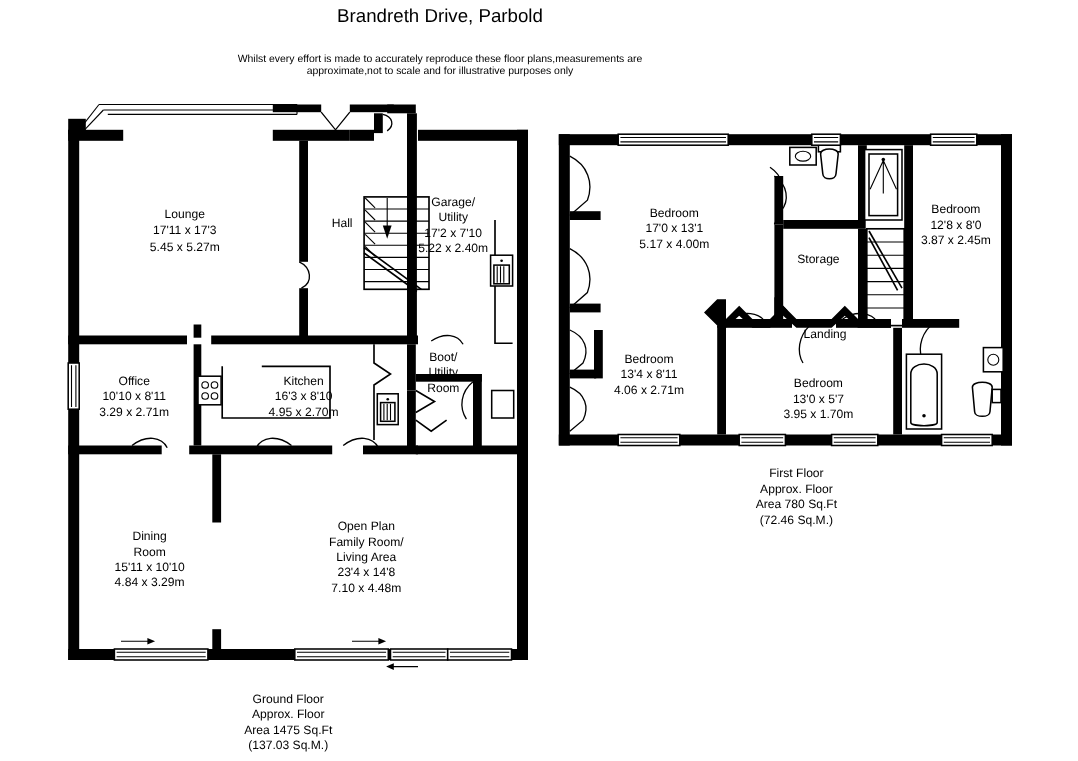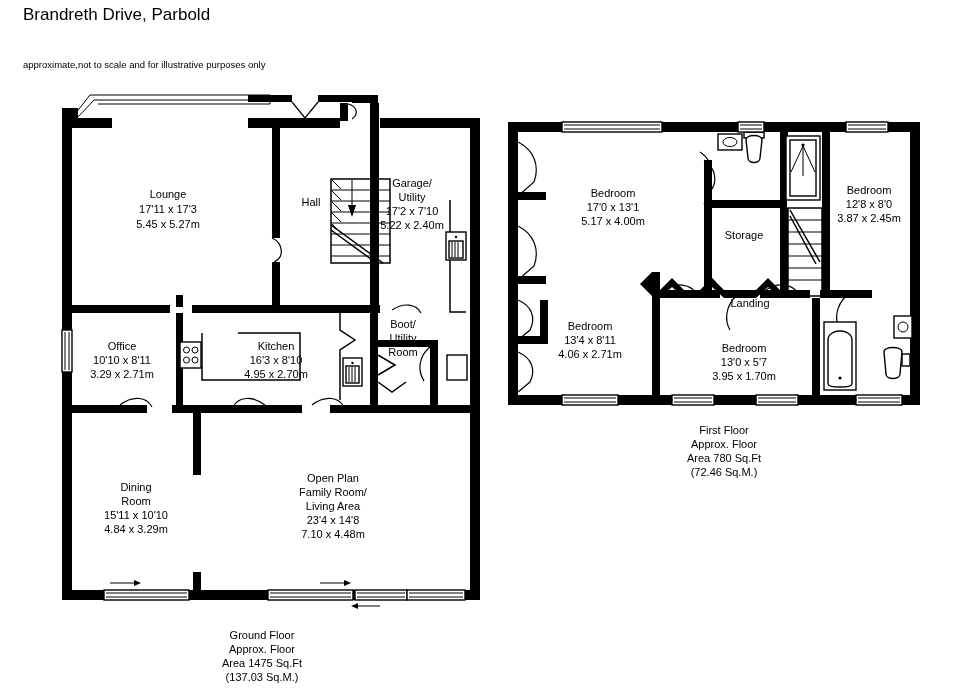--- a/index.html
+++ b/index.html
@@ -9,21 +9,21 @@
     background: #ffffff;
     font-family: "Liberation Sans", sans-serif;
     color: #000000;
     overflow: hidden;
   }
   #page {
     position: relative;
     width: 980px; height: 692px;
     background: #ffffff;
   }
-  .hdr { position: absolute; left: 0; width: 800px; text-align: left; margin-left: 23px; }
+  .hdr { position: absolute; left: 0; width: 800px; text-align: center; }
   #title      { top: 5px;  font-size: 17px; }
   #subtitle   { top: 30px; font-size: 14px; }
   #disc1      { top: 48px; font-size: 9.5px; }
   #disc2      { top: 59px; font-size: 9.5px; }
   svg { position: absolute; left: 0; top: 0; }
   text { font-family: "Liberation Sans", sans-serif; fill: #000; }
   .rlabel { font-size: 11px; text-anchor: middle; }
   .caption { font-size: 11px; text-anchor: middle; }
   .wall { fill: #000; }
   .thin { fill: none; stroke: #000; stroke-width: 1; }
@@ -31,20 +31,21 @@
   .fixture { fill: #fff; stroke: #000; stroke-width: 1.4; }
   .fixline { fill: none; stroke: #000; stroke-width: 1; }
   .door { fill: none; stroke: #000; stroke-width: 1.2; }
 </style>
 </head>
 <body>
 
 <div id="page">
 
   <div class="hdr" id="title">Brandreth Drive, Parbold</div>
+  <div class="hdr" id="disc1">Whilst every effort is made to accurately reproduce these floor plans,measurements are</div>
   <div class="hdr" id="disc2">approximate,not to scale and for illustrative purposes only</div>
 
   <svg width="980" height="692">
 
     <g>
 
       <g>
         <rect class="wall" x="62" y="118" width="10" height="482"></rect>
         <rect class="wall" x="62" y="590" width="418" height="10"></rect>
         <rect class="wall" x="470" y="300" width="10" height="300"></rect>

